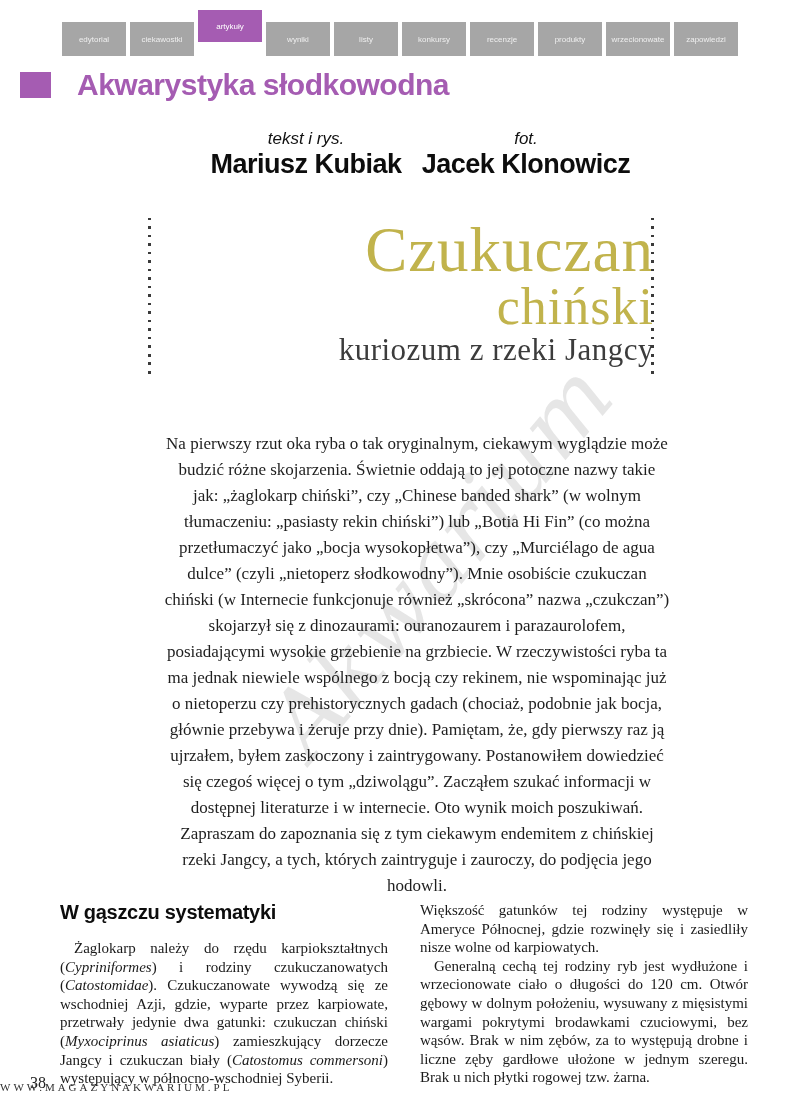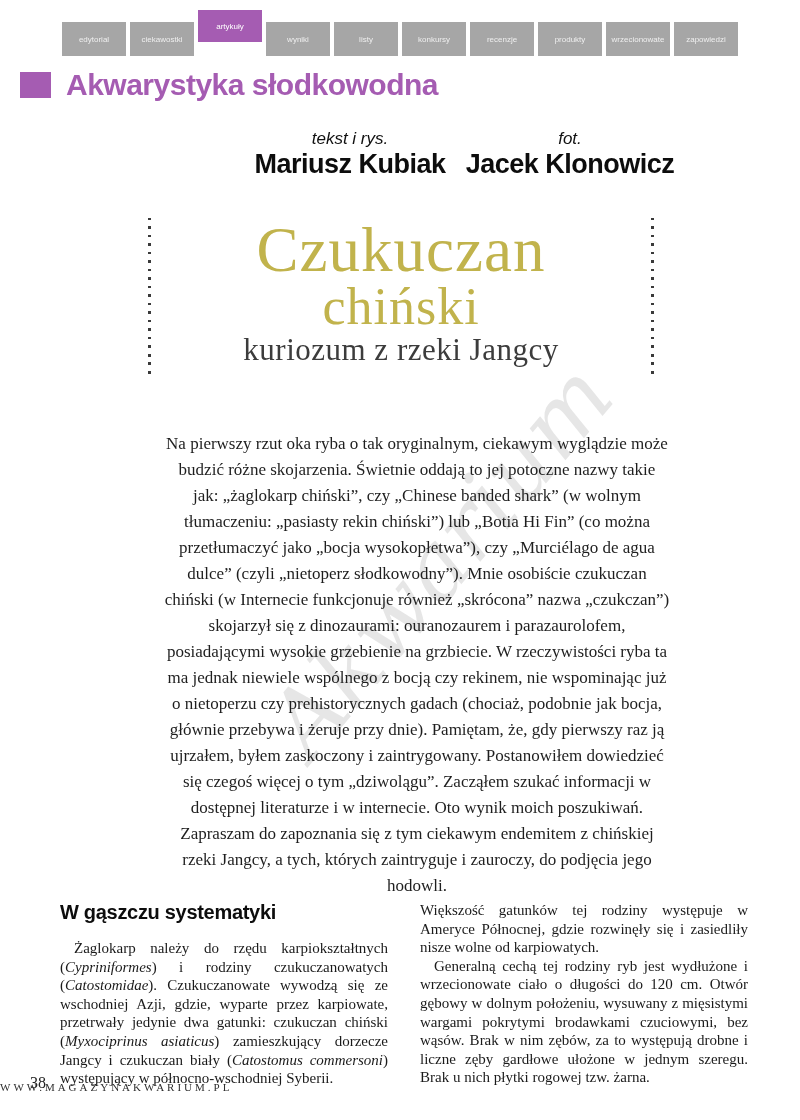--- a/index.html
+++ b/index.html
@@ -16,33 +16,33 @@
   
   .tabbar{position:absolute;left:62px;top:22px;display:flex;gap:4px;align-items:flex-start;z-index:2;}
   .tab{
     width:64px;height:34px;background:var(--tabgray);color:#efefef;
     font-family:"Liberation Sans", sans-serif;font-size:8px;
     display:flex;align-items:center;justify-content:center;cursor:pointer;
     white-space:nowrap;overflow:hidden;
   }
   .tab.active{background:var(--accent);height:32px;margin-top:-12px;color:#fff;}
   
-  .header{position:absolute;left:20px;top:70px;display:flex;align-items:center;gap:15px;}
+  .header{position:absolute;left:20px;top:70px;display:flex;align-items:center;gap:26px;}
   .header-square{width:31px;height:26px;background:var(--accent);}
   .header-title{
     font-family:"Liberation Sans", sans-serif;font-weight:bold;font-size:30px;
     color:var(--accent);letter-spacing:-0.5px;line-height:1;
   }
   
-  .byline{position:absolute;left:120px;top:129px;width:560px;display:flex;justify-content:flex-end;}
+  .byline{position:absolute;left:136px;top:129px;width:560px;display:flex;justify-content:center;}
   .credit{text-align:center;min-width:220px;}
   .credit-label{font-family:"Liberation Sans", sans-serif;font-style:italic;font-size:17px;color:#111;line-height:1.2;}
   .credit-name{font-family:"Liberation Sans", sans-serif;font-weight:bold;font-size:27px;color:#0d0d0d;letter-spacing:-0.5px;line-height:1.15;}
   
-  .title-block{position:absolute;left:148px;top:212px;width:506px;text-align:center;padding:6px 0 10px 0;}
+  .title-block{position:absolute;left:148px;top:212px;width:506px;text-align:right;padding:6px 0 10px 0;}
   .dotline{
     position:absolute;top:6px;bottom:4px;width:3px;
     background-image:repeating-linear-gradient(to bottom,#3a3a3a 0 2.5px,transparent 2.5px 8.5px);
   }
   .dotline.left{left:0;}
   .dotline.right{right:0;}
   .t1{font-size:63px;line-height:1.02;color:var(--olive);letter-spacing:1px;}
   .t2{font-size:52px;line-height:0.95;color:var(--olive);letter-spacing:1px;}
   .tsub{font-size:31px;color:#3c3c3c;letter-spacing:0.5px;}
   

